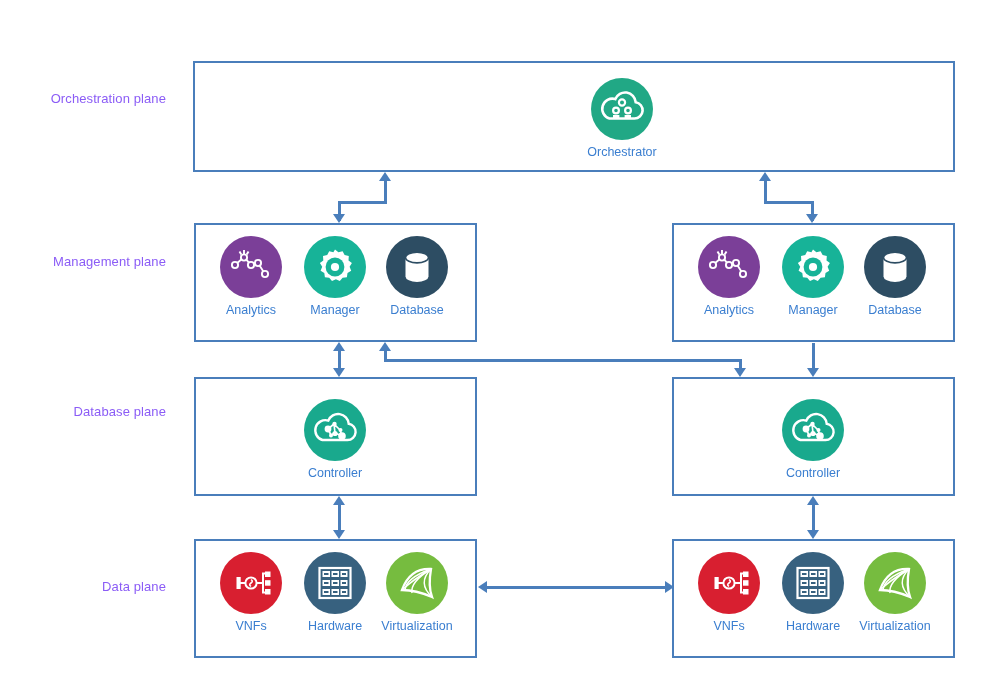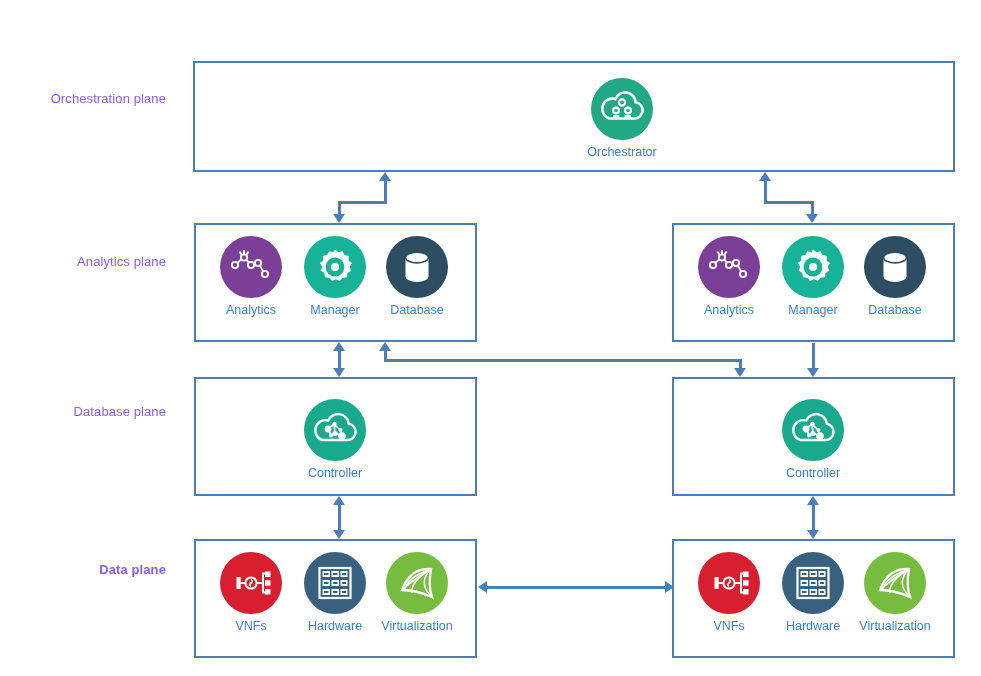--- a/index.html
+++ b/index.html
@@ -77,23 +77,23 @@
     border-bottom:6.5px solid transparent;
     border-left:9px solid #4a7ebb;
   }
 </style>
 </head>
 <body>
 
 <div id="stage">
 
   <div class="plane-label" style="left:0;top:90px;width:166px;">Orchestration plane</div>
-  <div class="plane-label" style="left:0;top:253px;width:166px;">Analytics plane</div>
+  <div class="plane-label" style="left:0;top:253px;width:166px;">Management plane</div>
   <div class="plane-label" style="left:0;top:403px;width:166px;">Database plane</div>
-  <div class="plane-label" style="left:0;top:561px;width:166px;font-weight:bold;">Data plane</div>
+  <div class="plane-label" style="left:0;top:578px;width:166px;">Data plane</div>
 
   <div class="plane-box" style="left:193px;top:61px;width:762px;height:111px;"></div>
 
   <div class="plane-box" style="left:194px;top:223px;width:283px;height:119px;"></div>
   <div class="plane-box" style="left:672px;top:223px;width:283px;height:119px;"></div>
 
   <div class="plane-box" style="left:194px;top:377px;width:283px;height:119px;"></div>
   <div class="plane-box" style="left:672px;top:377px;width:283px;height:119px;"></div>
 
   <div class="plane-box" style="left:194px;top:539px;width:283px;height:119px;"></div>

